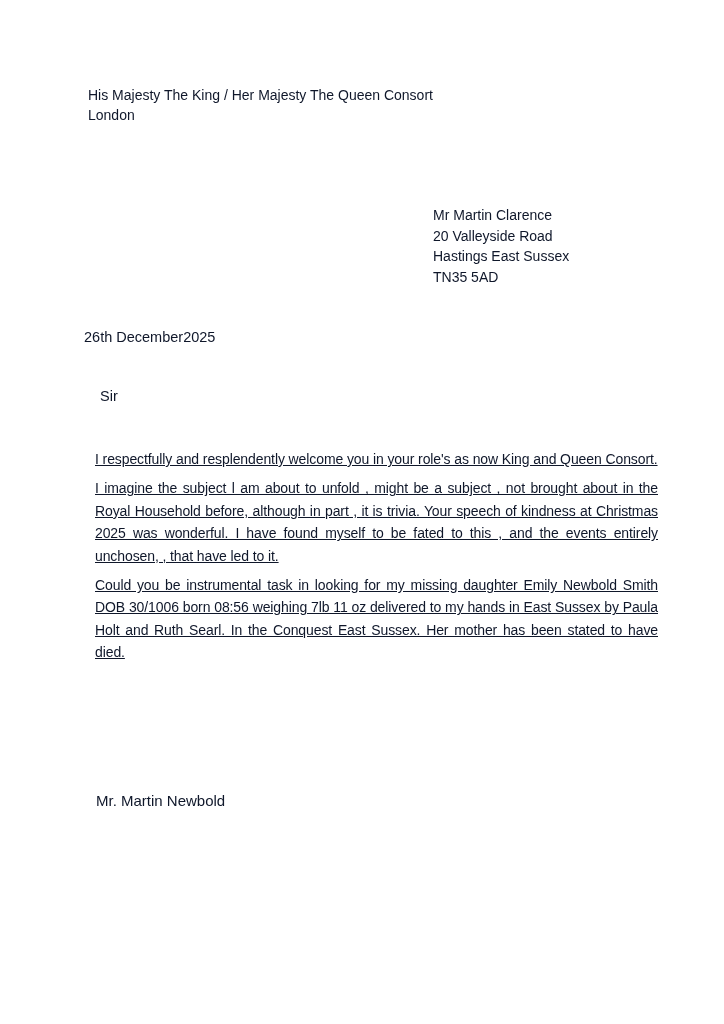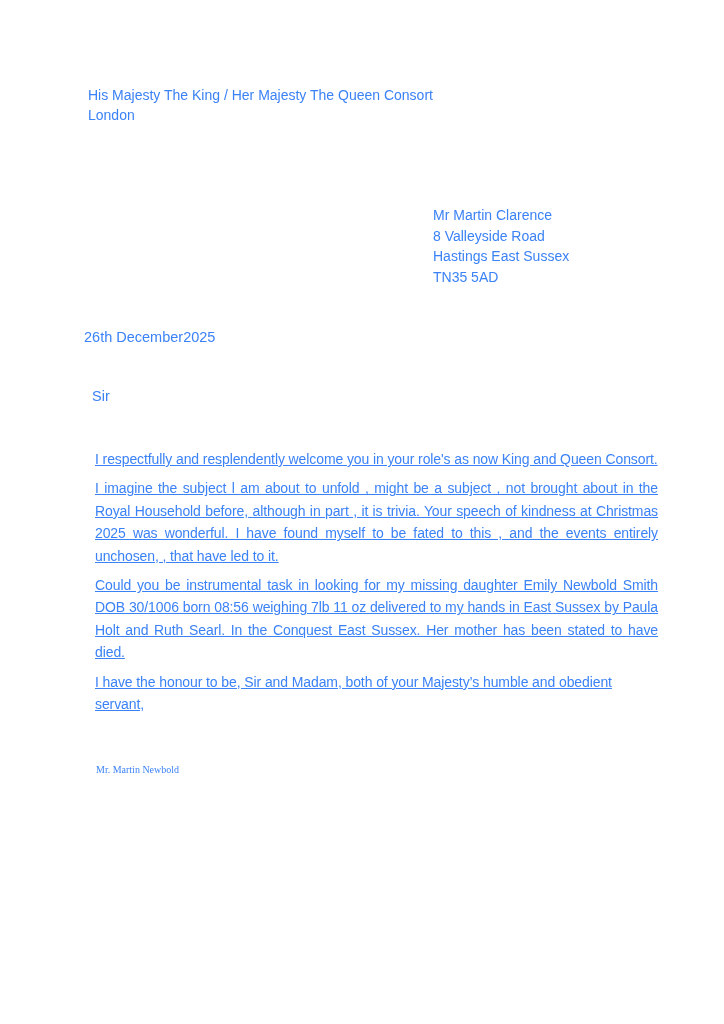--- a/index.html
+++ b/index.html
@@ -5,21 +5,21 @@
   html, body {
     margin: 0;
     padding: 0;
     background: #ffffff;
   }
   .page {
     position: relative;
     width: 724px;
     height: 892px;
     background: #ffffff;
-    color: #3b82f6;
+    color: #0f172a;
     font-family: "Liberation Sans", "DejaVu Sans", sans-serif;
     overflow: hidden;
   }
   .addr-block {
     position: absolute;
     font-size: 14px;
     line-height: 20px;
     white-space: nowrap;
   }
   .recipient {
@@ -32,21 +32,21 @@
     line-height: 20.5px;
   }
   .date-line {
     position: absolute;
     left: 84px;
     top: 329px;
     font-size: 14.5px;
   }
   .salutation {
     position: absolute;
-    left: 92px;
+    left: 100px;
     top: 388px;
     font-size: 14.5px;
   }
   .letter-body {
     position: absolute;
     left: 95px;
     top: 448px;
     width: 563px;
     font-size: 14px;
     line-height: 22.4px;
@@ -56,48 +56,46 @@
     margin: 0 0 7px 0;
     text-align: justify;
     letter-spacing: -0.1px;
   }
   .letter-body p.closing {
     text-align: left;
   }
   .signature {
     position: absolute;
     left: 96px;
-    top: 764px;
-    font-size: 10px;
-    font-family: Liberation Serif, serif;
+    top: 792px;
+    font-size: 15px;
   }
 </style>
 </head>
 <body>
 
 <div class="page">
 
   <div class="addr-block recipient">
     <div>His Majesty The King / Her Majesty The Queen Consort</div>
     <div>London</div>
   </div>
 
   <div class="addr-block sender">
     <div>Mr Martin Clarence</div>
-    <div>8 Valleyside Road</div>
+    <div>20 Valleyside Road</div>
     <div>Hastings East Sussex</div>
     <div>TN35 5AD</div>
   </div>
 
   <div class="date-line">26th December2025</div>
 
   <div class="salutation">Sir</div>
 
   <div class="letter-body">
     <p>I respectfully and resplendently welcome you in your role's as now King and Queen Consort.</p>
     <p>I imagine the subject l am about to unfold , might be a subject , not brought about in the Royal Household before, although in part , it is trivia. Your speech of kindness at Christmas 2025 was wonderful. I have found myself to be fated to this , and the events entirely unchosen, , that have led to it.</p>
     <p>Could you be instrumental task in looking for my missing daughter Emily Newbold Smith DOB 30/1006 born 08:56 weighing 7lb 11 oz delivered to my hands in East Sussex by Paula Holt and Ruth Searl. In the Conquest East Sussex. Her mother has been stated to have died.</p>
-    <p class="closing">I have the honour to be, Sir and Madam, both of your Majesty’s humble and obedient servant,</p>
   </div>
 
   <div class="signature">Mr. Martin Newbold</div>
 
 </div>
 
 </body></html>

